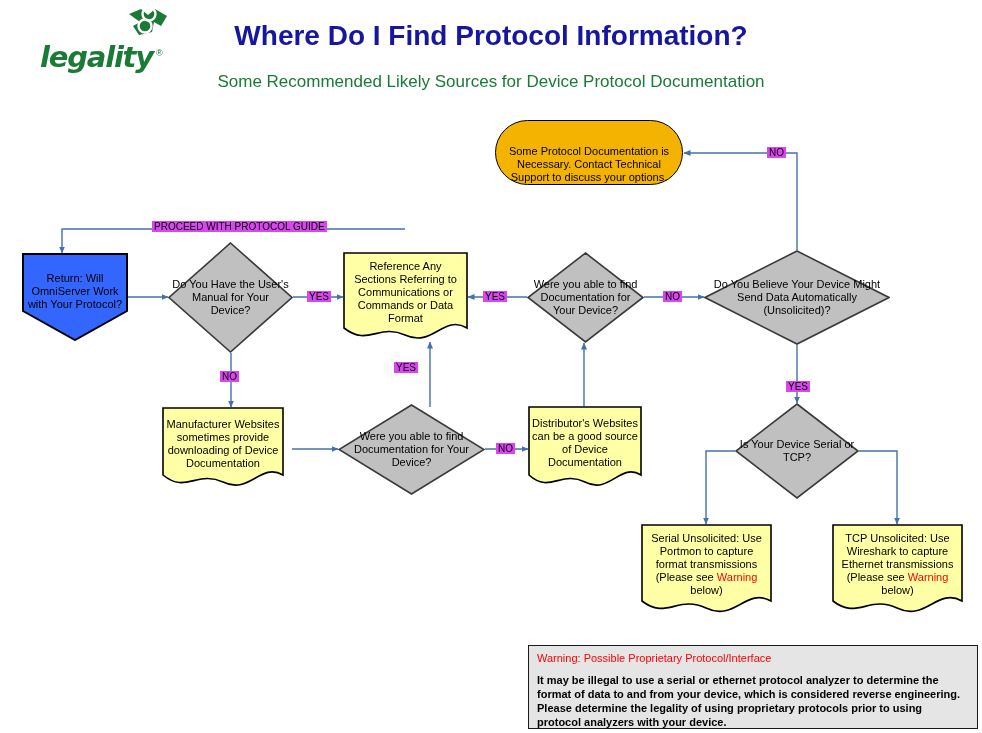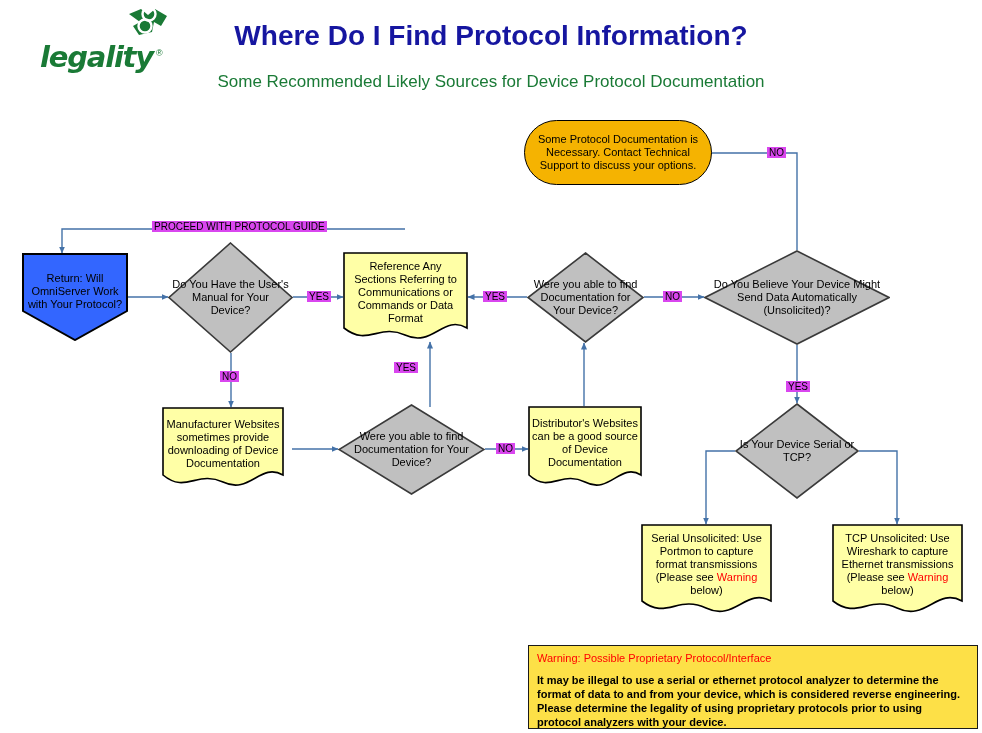--- a/index.html
+++ b/index.html
@@ -152,21 +152,21 @@
   }
 
   
   #warning-panel {
     position: absolute;
     left: 528px;
     top: 645px;
     width: 450px;
     height: 84px;
     box-sizing: border-box;
-    background: #fde047;
+    background: #e5e5e5;
     border: 1.5px solid #1a1a1a;
     padding: 6px 8px;
   }
   #warning-title {
     color: #ff0000;
     font-size: 11px;
     margin-bottom: 9px;
   }
   #warning-body {
     color: #000000;
@@ -235,21 +235,21 @@
   <div class="edge-label" style="left:152px; top:221px;">PROCEED WITH PROTOCOL GUIDE</div>
   <div class="edge-label" style="left:307px; top:291px;">YES</div>
   <div class="edge-label" style="left:220px; top:371px;">NO</div>
   <div class="edge-label" style="left:483px; top:291px;">YES</div>
   <div class="edge-label" style="left:663px; top:291px;">NO</div>
   <div class="edge-label" style="left:767px; top:147px;">NO</div>
   <div class="edge-label" style="left:786px; top:381px;">YES</div>
   <div class="edge-label" style="left:394px; top:362px;">YES</div>
   <div class="edge-label" style="left:496px; top:443px;">NO</div>
 
-  <div class="node term" style="left:524px; top:120px; width:188px; height:65px;">
+  <div class="node term" style="left:495px; top:120px; width:188px; height:65px;align-items:flex-end;">
     <div class="txt">Some Protocol Documentation is Necessary.  Contact Technical Support to discuss your options.</div>
   </div>
 
   <div class="node pent" style="left:22px; top:253px; width:106px; height:88px;">
     <svg class="shape" viewBox="0 0 106 88" preserveAspectRatio="none">
       <polygon points="1,1 105,1 105,58 53,87 1,58" fill="#3366ff" stroke="#000000" stroke-width="2"></polygon>
     </svg>
     <div class="txt" style="margin-top:-12px;">Return:  Will OmniServer Work with Your Protocol?</div>
   </div>
 

